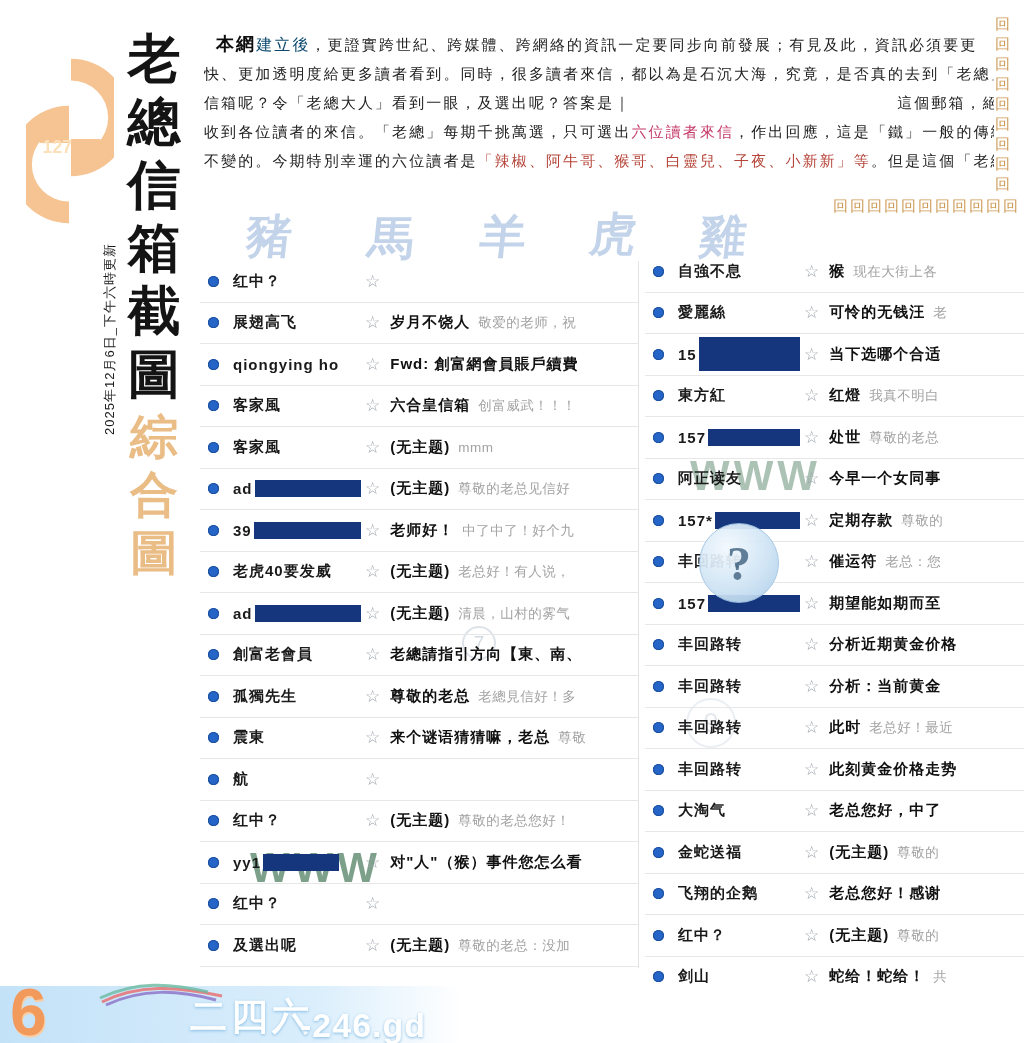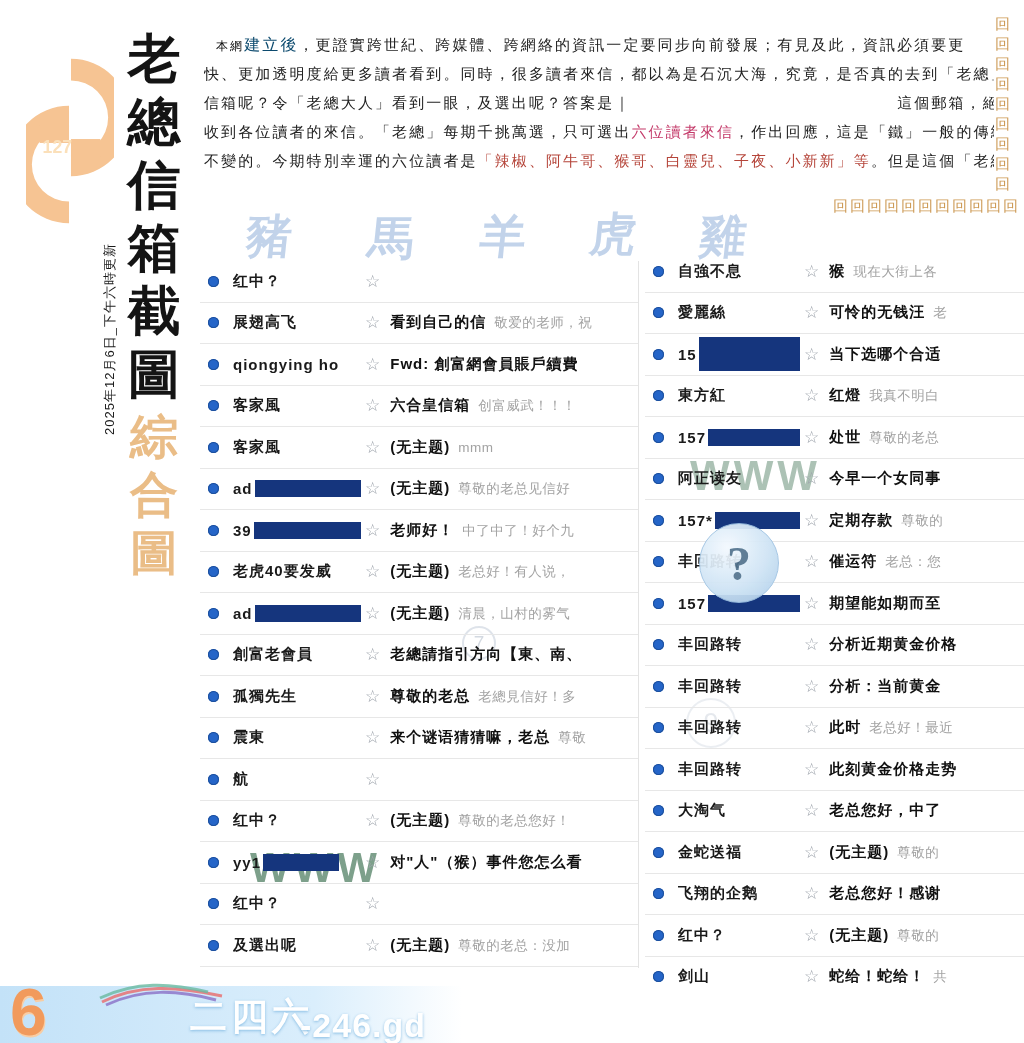--- a/index.html
+++ b/index.html
@@ -15,21 +15,21 @@
   .stitle{position:absolute;left:120px;top:408px;width:68px;}
   .schar{font-family:"Liberation Serif",serif;font-weight:bold;font-size:48px;line-height:58px;
          text-align:center;color:#eabd87;}
   .date-note{position:absolute;left:-8px;top:330px;width:236px;transform:rotate(-90deg);
              font-size:13px;color:#1a1a1a;letter-spacing:1px;text-align:center;}
 
   
   .intro{position:absolute;left:204px;top:30px;width:790px;}
   .iline{white-space:nowrap;height:29px;line-height:29px;font-size:15px;letter-spacing:2.1px;color:#222;overflow:hidden;}
   .iline:first-child{padding-left:12px;}
-  .seg-b{font-weight:normal;font-size:12px;color:#0c0c0c;}
+  .seg-b{font-weight:bold;font-size:18px;color:#0c0c0c;}
   .seg-g{color:#0c4a6e;font-size:16px;}
   .seg-hl{color:#c43b6a;}
   .seg-names{color:#b5453a;}
   .seg-gap{display:inline-block;width:266px;}
 
   
   .meander-v{position:absolute;left:994px;top:14px;width:24px;display:flex;flex-direction:column;}
   .meander-h{position:absolute;left:832px;top:196px;display:flex;}
   .mchar{color:#cd9a55;font-size:15px;line-height:20px;width:17px;text-align:center;}
 
@@ -157,21 +157,21 @@
   <div class="mail-col" id="mail-left">
       <div class="mail-row">
         <span class="dot"></span>
         <span class="sender">红中？</span>
         <span class="star">☆</span>
       </div>
       <div class="mail-row">
         <span class="dot"></span>
         <span class="sender">展翅高飞</span>
         <span class="star">☆</span>
-        <span class="subj"><b>看到自己的信</b><span class="prev">敬爱的老师，祝</span></span>
+        <span class="subj"><b>岁月不饶人</b><span class="prev">敬爱的老师，祝</span></span>
       </div>
       <div class="mail-row">
         <span class="dot"></span>
         <span class="sender">qiongying ho</span>
         <span class="star">☆</span>
         <span class="subj"><b>Fwd: 創富網會員賬戶續費</b></span>
       </div>
       <div class="mail-row">
         <span class="dot"></span>
         <span class="sender">客家風</span>

